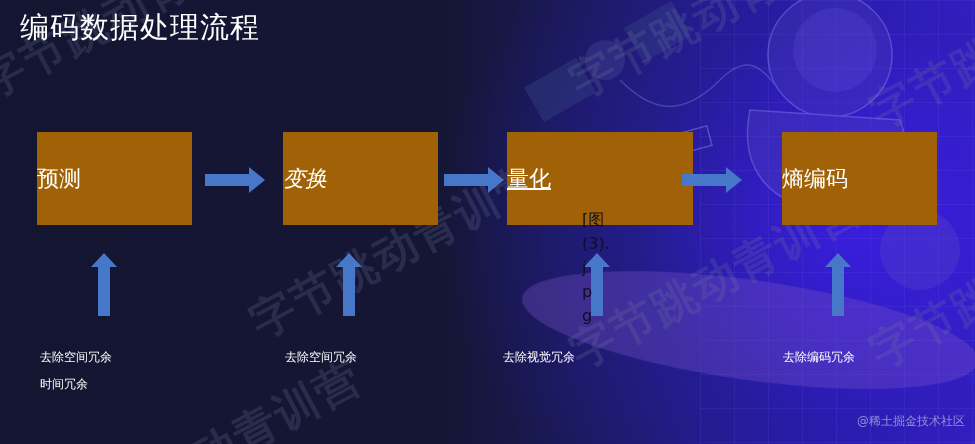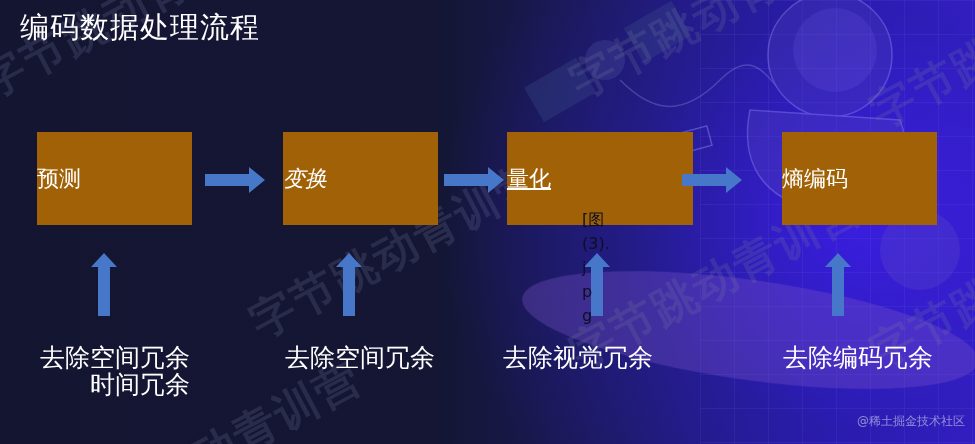--- a/index.html
+++ b/index.html
@@ -34,23 +34,22 @@
   }
   .box {
     position: absolute; top: 132px; height: 93px;
     background: #a16207;
     display: flex; align-items: center; 
     color: #ffffff; font-size: 22px;
   }
   .harrow { position: absolute; top: 167px; width: 60px; height: 26px; }
   .varrow { position: absolute; top: 253px; width: 26px; height: 63px; }
   .label {
-    position: absolute; color: #ffffff; font-size: 25px; line-height: 27px;
+    position: absolute; color: #ffffff; font-size: 12px; line-height: 27px;
     white-space: pre-line;
-    text-align: right;
   }
   .alt-text {
     position: absolute; left: 582px; top: 208px; width: 14px;
     color: #0d0f22; font-size: 16px; line-height: 24px;
     text-align: left; word-break: break-all;
   }
   .credit {
     position: absolute; right: 10px; bottom: 14px;
     color: rgba(200,200,235,0.65); font-size: 12px;
   }

